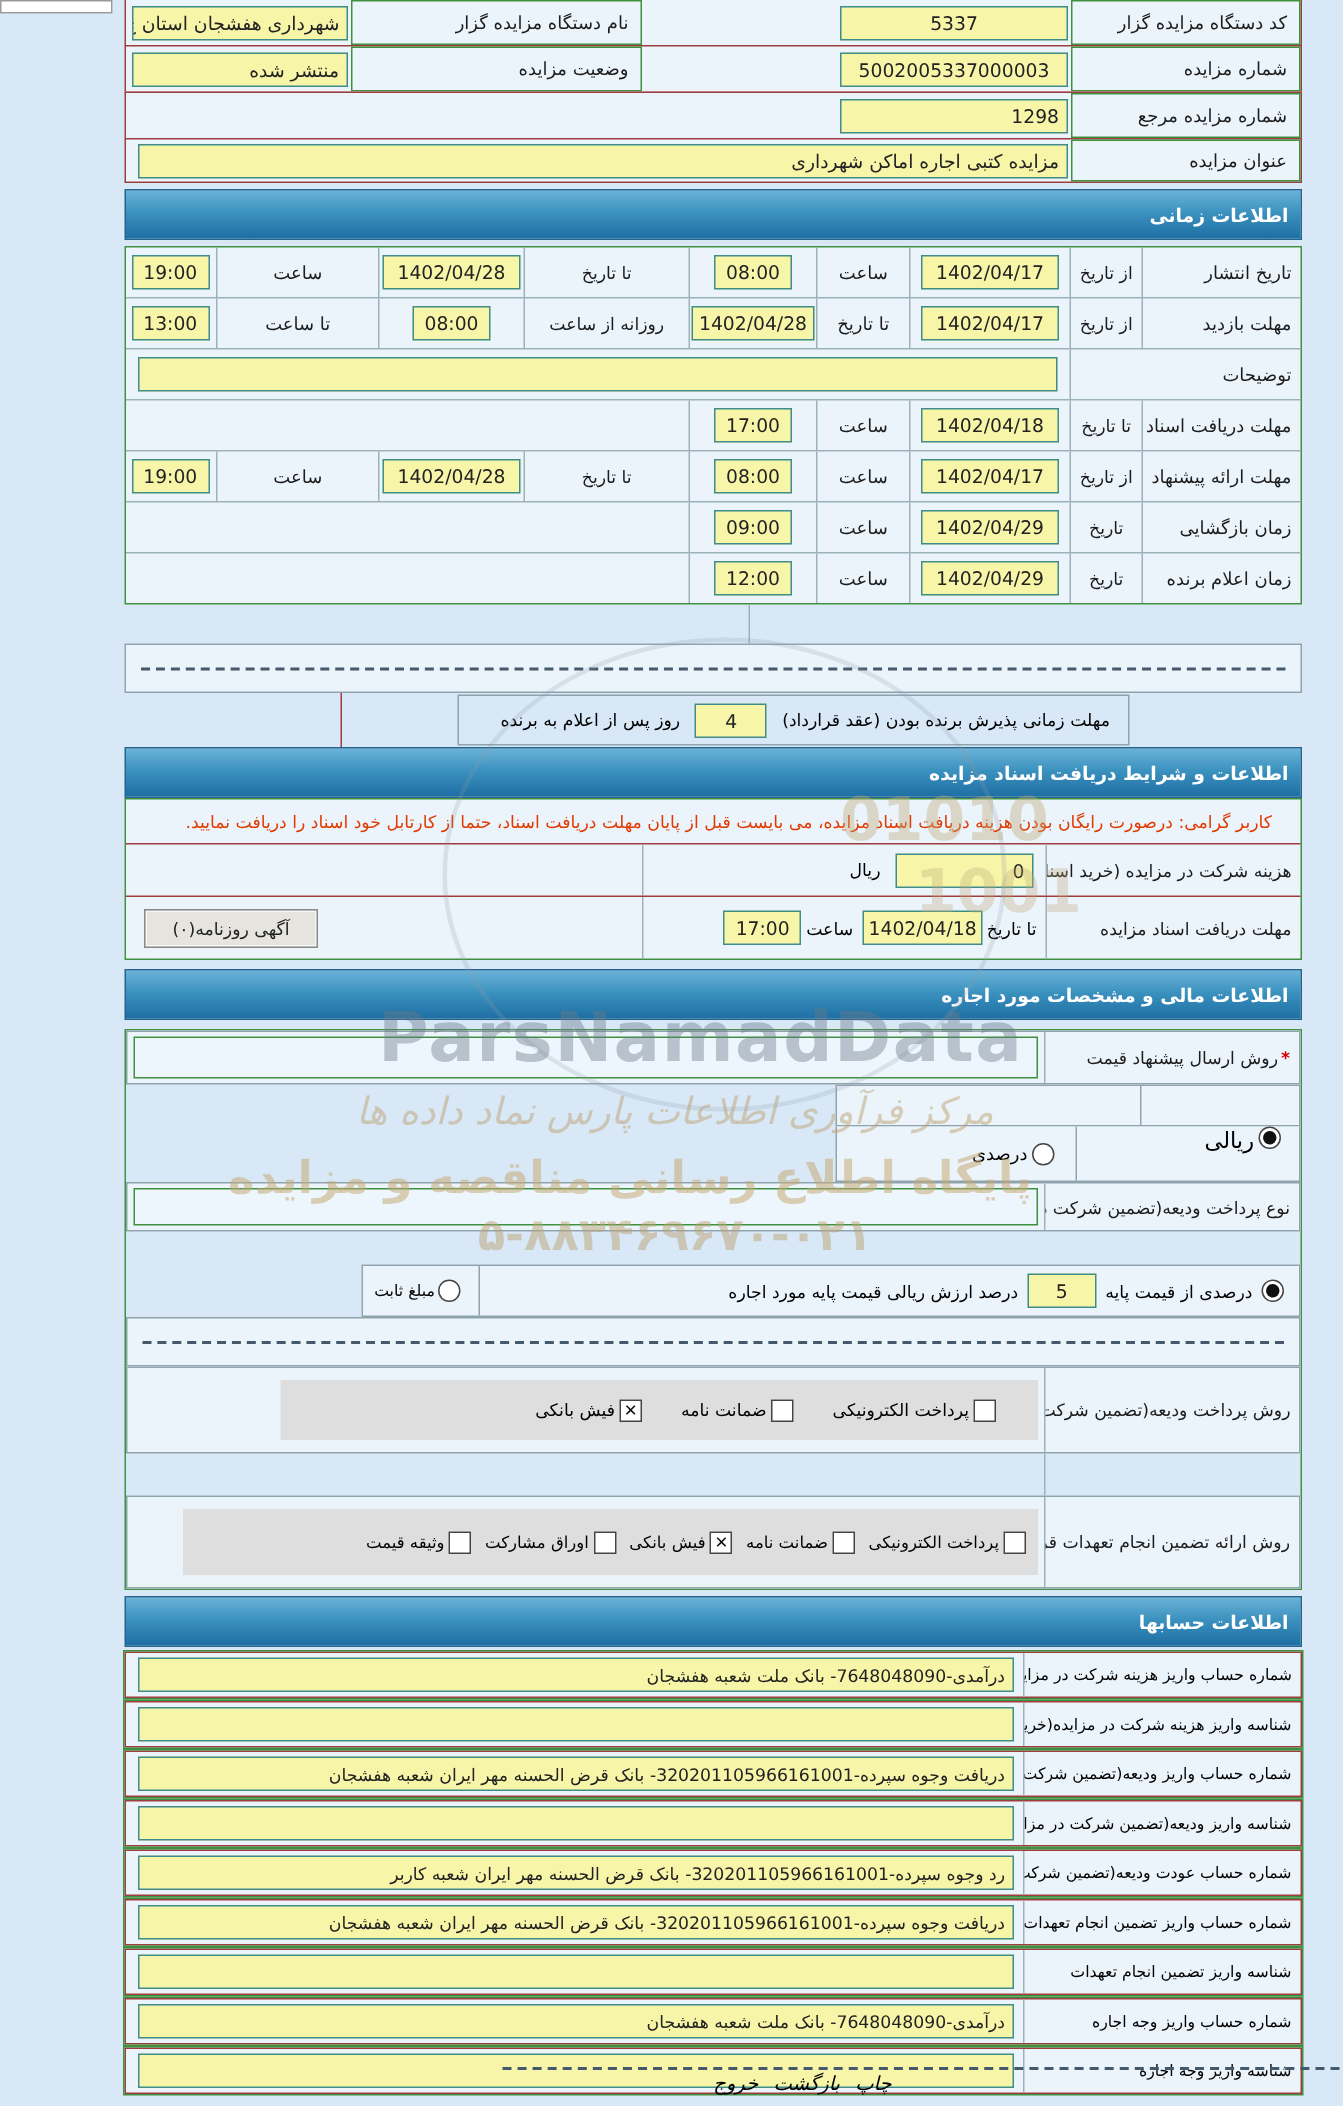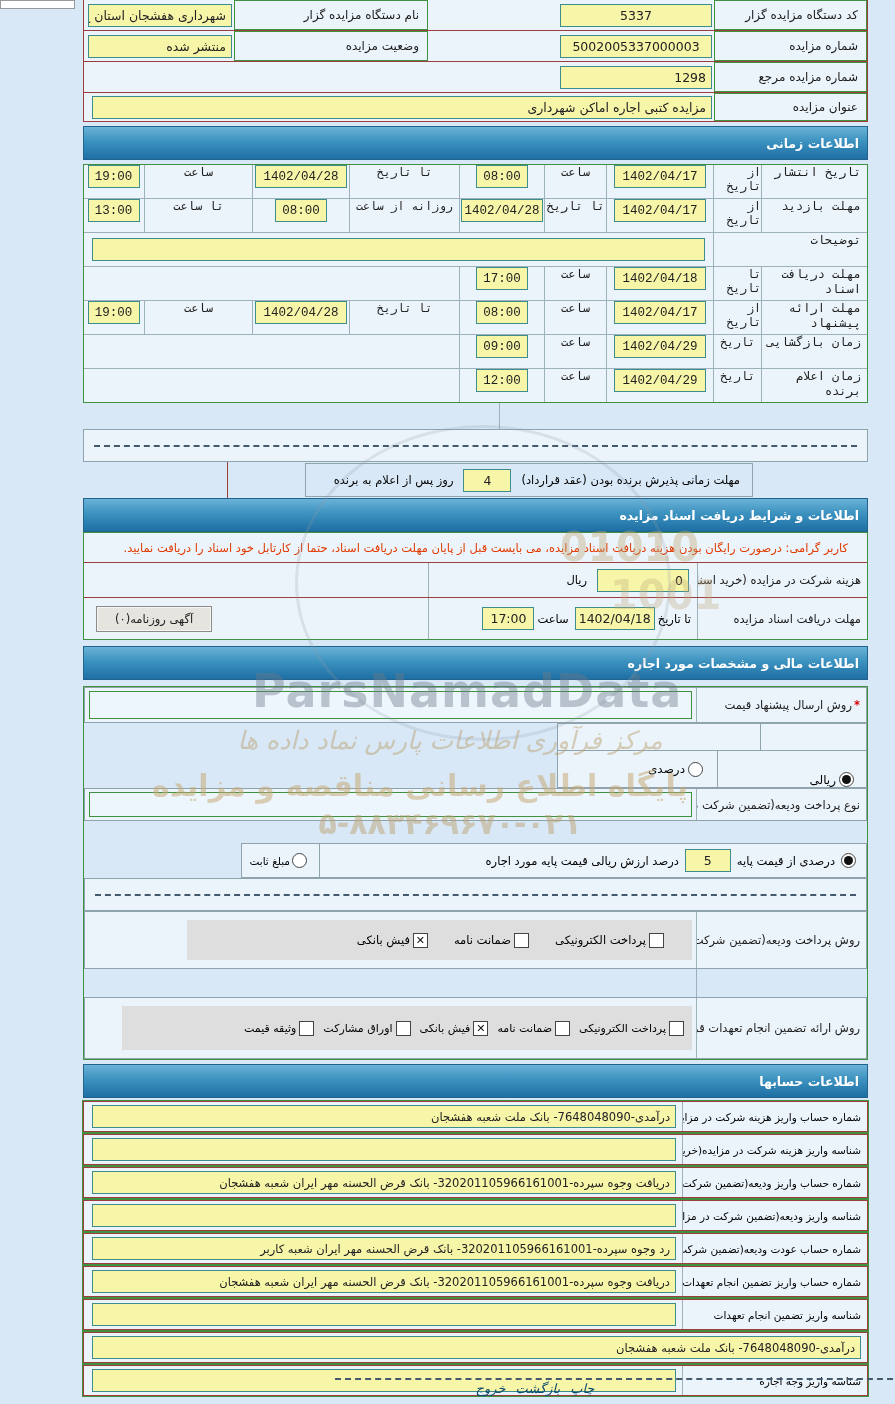--- a/index.html
+++ b/index.html
@@ -23,22 +23,22 @@
   .w152{width:152px}.w144{width:144px}.w620{width:620px}
 
   .hdr{height:23px;background:linear-gradient(to bottom,#6ab2d8 0%,#3c92bf 45%,#1e6fa4 100%);
        border:1px solid #23648f;color:#fff;font-weight:bold;font-size:12.5px;display:flex;
        align-items:center;padding:16px 8px;box-sizing:border-box;}
 
   
   .ttable{border:1px solid #3f9140;background:#ecf4fb;margin-top:4px;}
   .trow{display:flex;height:33px;align-items:center;}
   .trow + .trow{border-top:1px solid #9db1bb;}
-  .tc{height:100%;box-sizing:border-box;display:flex;justify-content:center;
-      border-left:1px solid #9db1bb;font-size:12px;color:#1c1c1c;flex:none;font-family:Liberation Mono, monospace;}
+  .tc{height:100%;box-sizing:border-box;display:flex;align-items:center;justify-content:center;
+      border-left:1px solid #9db1bb;font-size:12px;color:#1c1c1c;flex:none;}
   .tlabel{justify-content:flex-start;padding-right:6px;}
   .tw106{width:106px}.tw48{width:48px;font-size:11.5px}.tw107{width:107px}.tw62{width:62px}
   .tw85{width:85px}.tw110{width:110px;font-size:11.5px}.tw97{width:97px}.tw108{width:108px}
   .tw61{width:61px;border-left:none}.tw154{width:154px}
   .tfill{flex:1;border-left:none;height:100%}
   .yd{width:92px;justify-content:center;margin:0}
   .yt{width:52px;justify-content:center;margin:0}
   .ywide{flex:1;margin:0 8px;justify-content:flex-start}
 
   .spacer26{height:26px;position:relative}
@@ -73,22 +73,22 @@
   .frow{position:relative;display:flex;align-items:center;background:#ecf4fb;
         border:1px solid #8fa3ad;box-sizing:border-box;}
   .send{height:36px}.deposit{height:33px}
   .star{color:#d60000;font-weight:bold;margin-left:2px}
   .greenbox{flex:1;align-self:stretch;margin:3px 4px;border:1px solid #3f9140;background:#eef6fd}
   .sub1{width:310px;height:28px;border:1px solid #8fa3ad;box-sizing:border-box;display:flex;background:#ecf4fb}
   .s1r{width:106px;height:100%;border-left:1px solid #8fa3ad;box-sizing:border-box}
   .s1l{flex:1;height:100%}
   .sub2{width:310px;height:37px;border:1px solid #8fa3ad;border-top:none;display:flex;
         align-items:center;box-sizing:border-box;background:#ecf4fb}
-  .r_cell{width:148px;height:100%;display:flex;align-items:flex-end;padding-right:12px;
-          box-sizing:border-box;gap:3px;font-size:12px}
+  .r_cell{width:148px;height:100%;display:flex;align-items:flex-start;padding-right:12px;
+          box-sizing:border-box;gap:3px;font-size:15px}
   .l_cell{flex:1;height:100%;border-right:1px solid #8fa3ad;display:flex;align-items:center;
           padding-right:14px;box-sizing:border-box;gap:3px;font-size:12px}
   .spacer22{height:22px}
   .pctbox{width:626px;height:35px;border:1px solid #8fa3ad;display:flex;align-items:center;
           box-sizing:border-box;background:#ecf4fb}
   .pctr{flex:1;height:100%;display:flex;align-items:center;padding-right:10px;gap:6px;font-size:11.5px}
   .pctl{width:78px;height:100%;border-right:1px solid #8fa3ad;display:flex;align-items:center;
         padding-right:12px;gap:2px;font-size:10.5px;box-sizing:border-box}
   .ybox5{width:46px;justify-content:center;margin:0}
 
@@ -108,21 +108,21 @@
   .acwrap{margin-top:3px}
   .arow{display:flex;align-items:center;height:31px;background:#ecf4fb;border:1px solid #9e3d3d;
         outline:1px solid #3f9140;margin-top:2px;box-sizing:border-box;position:relative}
   .albl{width:185px;flex:none;height:100%;display:flex;align-items:center;padding:0 6px;
         font-size:10.5px;border-left:1px solid #9db1bb;box-sizing:border-box;white-space:nowrap;overflow:hidden}
   .aval{flex:1;margin:0 6px 0 8px;height:23px;justify-content:flex-start;font-size:11.5px}
 
   .footer{position:absolute;left:0;top:1378px;width:895px;z-index:2}
   .fdash{position:absolute;left:335px;top:0;width:558px;border-top:2px dashed #44596b}
   .flinks{position:absolute;left:350px;top:3px;width:370px;text-align:center;
-          font-family:"DejaVu Serif",serif;font-style:italic;font-size:13px;color:#0c4a6e}
+          font-family:"DejaVu Serif",serif;font-style:italic;font-size:13px;color:#000000}
   .flink{margin:0 3px;cursor:pointer}
 
   .whitebox{position:absolute;left:0;top:0;width:75px;height:9px;background:#fff;
             border:1px solid #999;box-sizing:border-box;z-index:3}
 
   
   .wm{position:absolute;pointer-events:none;z-index:5}
   .wm-circle{left:295px;top:425px;width:370px;height:310px;border:3px solid rgba(140,155,168,0.22);border-radius:50%}
   .wm-brand{left:252px;top:664px;font-size:46px;font-weight:bold;color:rgba(108,122,137,0.42);
             letter-spacing:1px;direction:ltr;font-family:"DejaVu Sans",sans-serif}
@@ -432,20 +432,21 @@
       </div>
       <div class="arow">
         <div class="albl">شماره حساب واریز تضمین انجام تعهدات</div>
         <div class="ybox aval">دریافت وجوه سپرده-320201105966161001- بانک قرض الحسنه مهر ایران شعبه هفشجان</div>
       </div>
       <div class="arow">
         <div class="albl">شناسه واریز تضمین انجام تعهدات</div>
         <div class="ybox aval"></div>
       </div>
       <div class="arow">
+        <div class="albl">شماره حساب واریز وجه اجاره</div>
         <div class="ybox aval">درآمدی-7648048090- بانک ملت شعبه هفشجان</div>
       </div>
       <div class="arow">
         <div class="albl">شناسه واریز وجه اجاره</div>
         <div class="ybox aval"></div>
       </div>
     </div>
   </div>
 
   <div class="footer">

